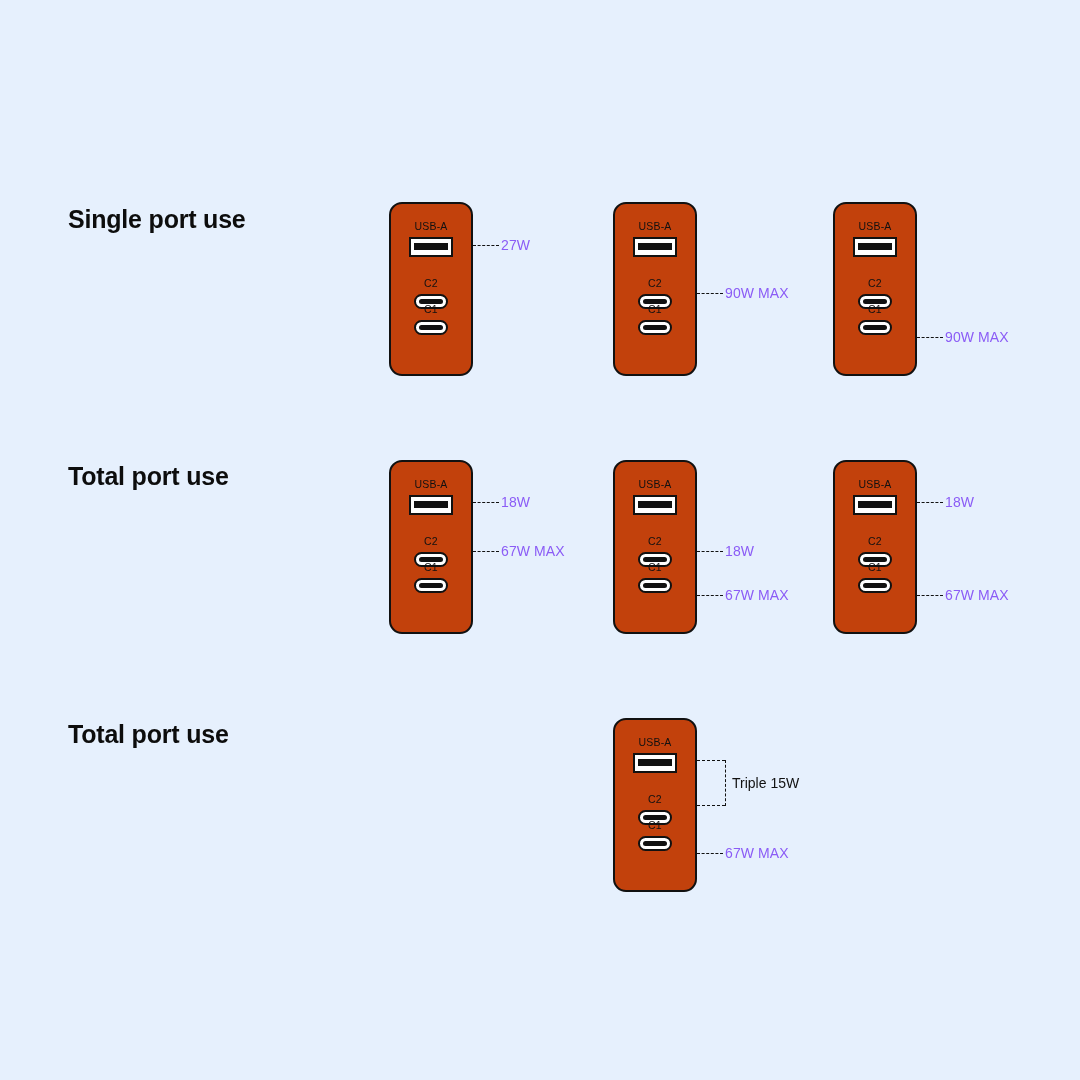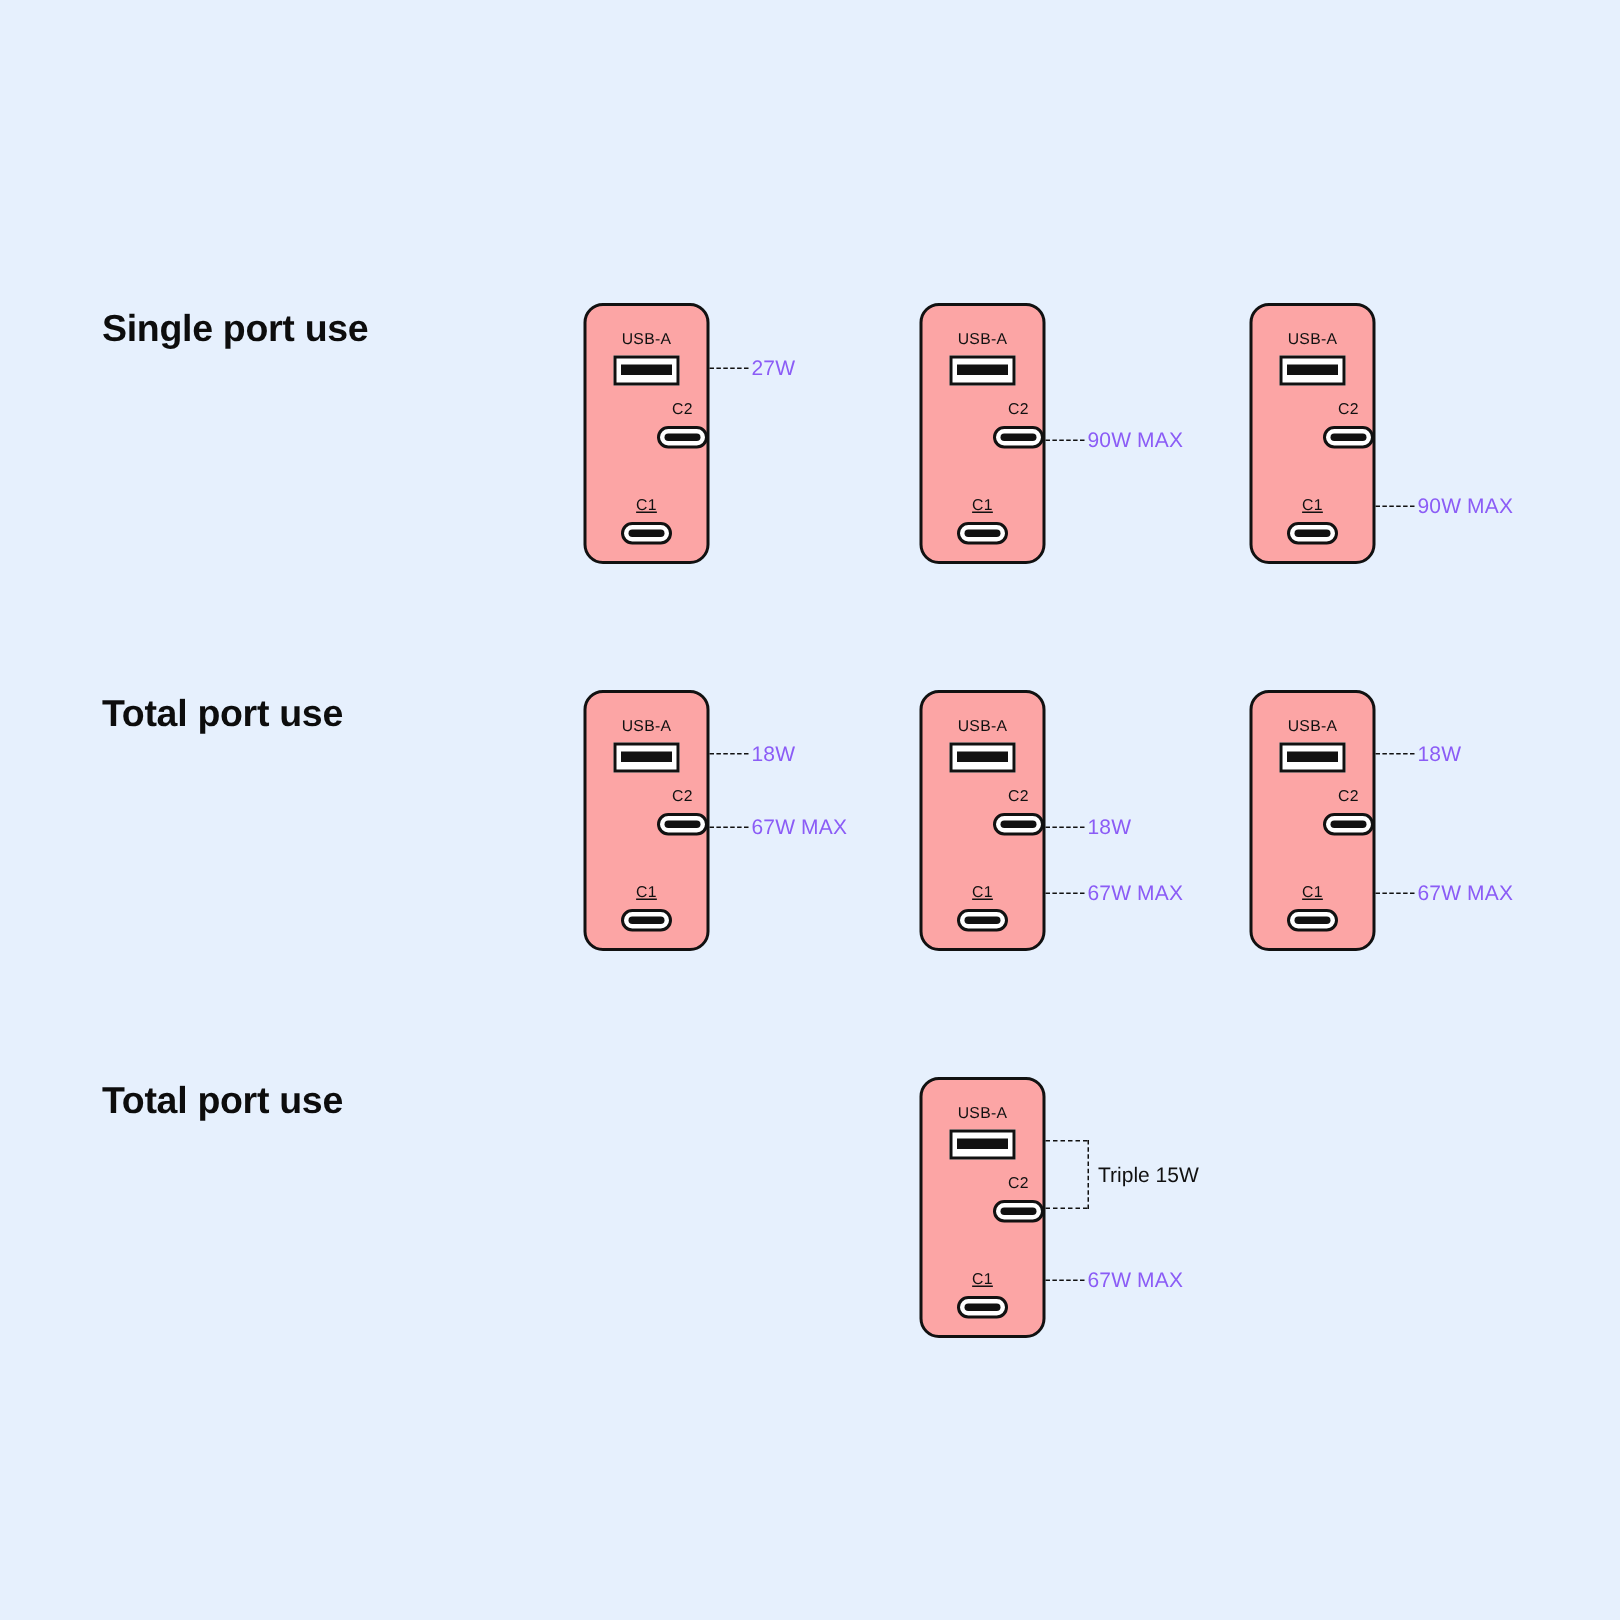--- a/index.html
+++ b/index.html
@@ -34,36 +34,36 @@
   }
   #row1 .section-title { top: 205px; }
   #row2 .section-title { top: 462px; }
   #row3 .section-title { top: 720px; }
 
   
   .device {
     position: absolute;
     width: 84px;
     height: 174px;
-    background: #fca5a5;
+    background: #c2410c;
     border: 2px solid #111111;
     border-radius: 13px;
   }
 
   .port-group {
     position: absolute;
     left: 0;
     width: 100%;
     display: flex;
     flex-direction: column;
     align-items: center;
   }
   .port-group.usba { top: 17px; }
-  .port-group.c2   { top: 64px; margin-left: 24px; }
-  .port-group.c1   { top: 128px; text-decoration: underline; }
+  .port-group.c2   { top: 74px; }
+  .port-group.c1   { top: 100px; }
 
   .port-label {
     font-size: 10.5px;
     font-weight: 400;
     letter-spacing: 0.2px;
     color: #111111;
     line-height: 1;
     margin-bottom: 5px;
     white-space: nowrap;
   }

